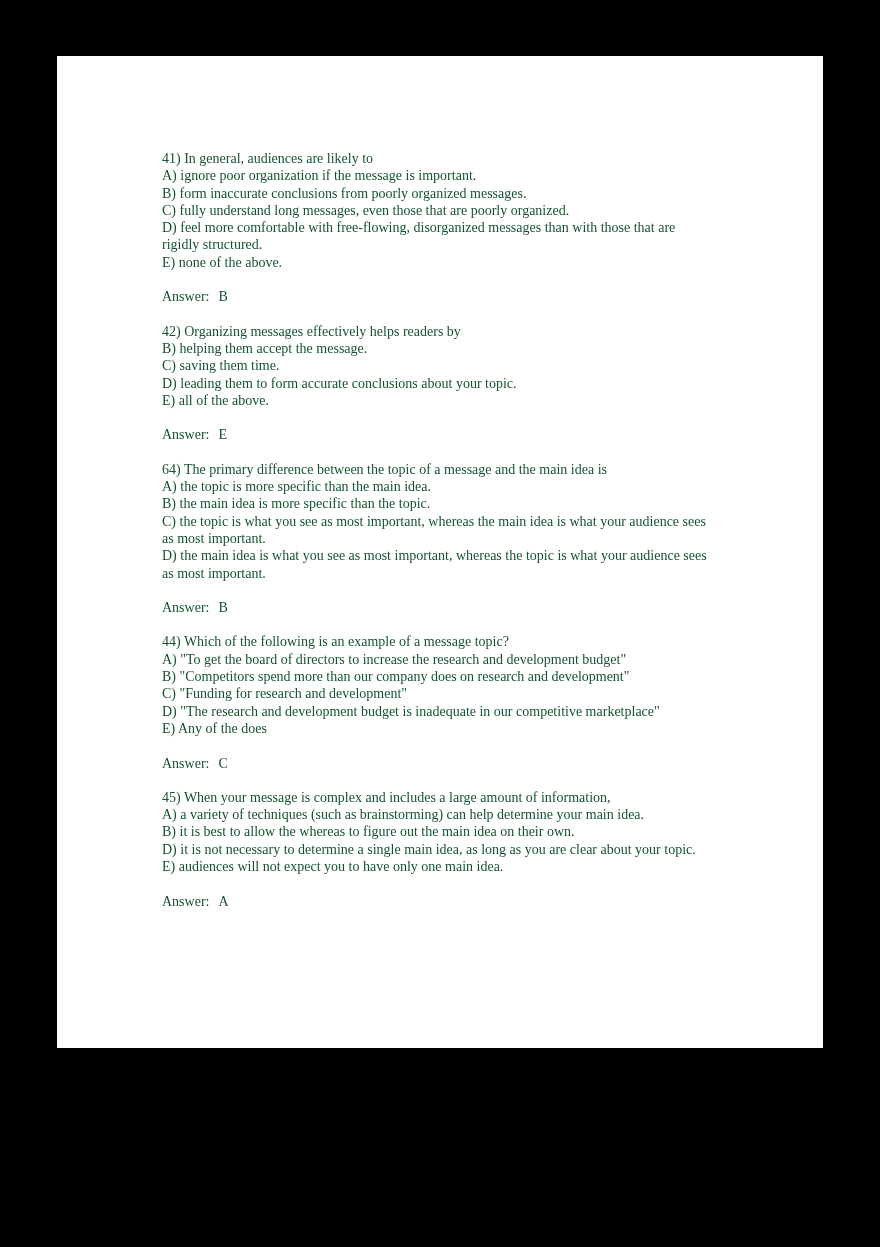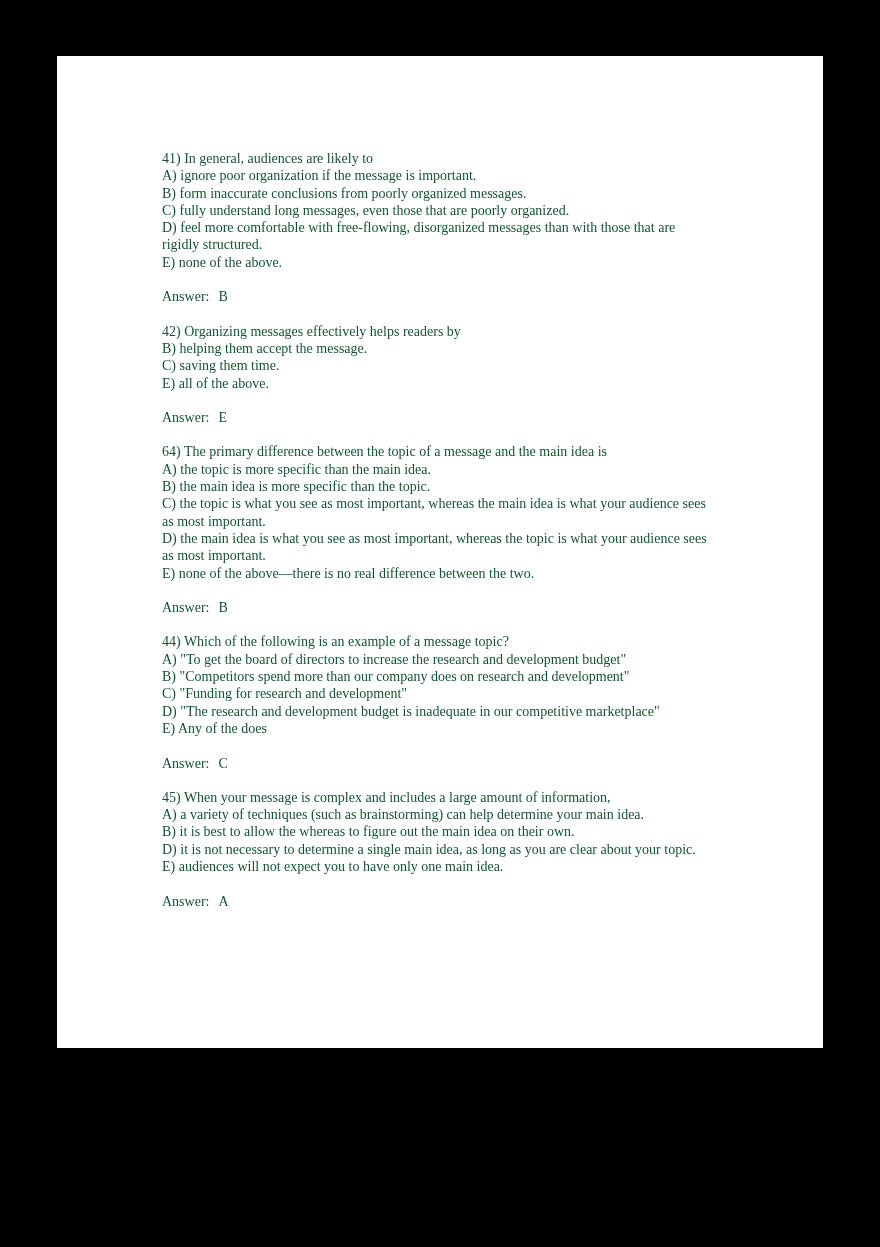--- a/index.html
+++ b/index.html
@@ -60,37 +60,37 @@
     <div class="line answer-line">
       <span class="answer-label">Answer:</span><span class="answer-value">B</span>
     </div>
   </div>
 
   <div class="question">
     <div class="line">42) Organizing messages effectively helps readers by</div>
     <div>
           <div class="line">B) helping them accept the message.</div>
           <div class="line">C) saving them time.</div>
+          <div class="line">D) leading them to form accurate conclusions about your topic.</div>
           <div class="line">E) all of the above.</div>
         </div>
     <div class="line answer-line">
       <span class="answer-label">Answer:</span><span class="answer-value">E</span>
     </div>
   </div>
 
   <div class="question">
     <div class="line">64) The primary difference between the topic of a message and the main idea is</div>
     <div>
           <div class="line">A) the topic is more specific than the main idea.</div>
           <div class="line">B) the main idea is more specific than the topic.</div>
           <div class="line">C) the topic is what you see as most important, whereas the main idea is what your audience sees
 as most important.</div>
           <div class="line">D) the main idea is what you see as most important, whereas the topic is what your audience sees
 as most important.</div>
-          <div class="line">E) none of the above—there is no real difference between the two.</div>
         </div>
     <div class="line answer-line">
       <span class="answer-label">Answer:</span><span class="answer-value">B</span>
     </div>
   </div>
 
   <div class="question">
     <div class="line">44) Which of the following is an example of a message topic?</div>
     <div>
           <div class="line">A) "To get the board of directors to increase the research and development budget"</div>

